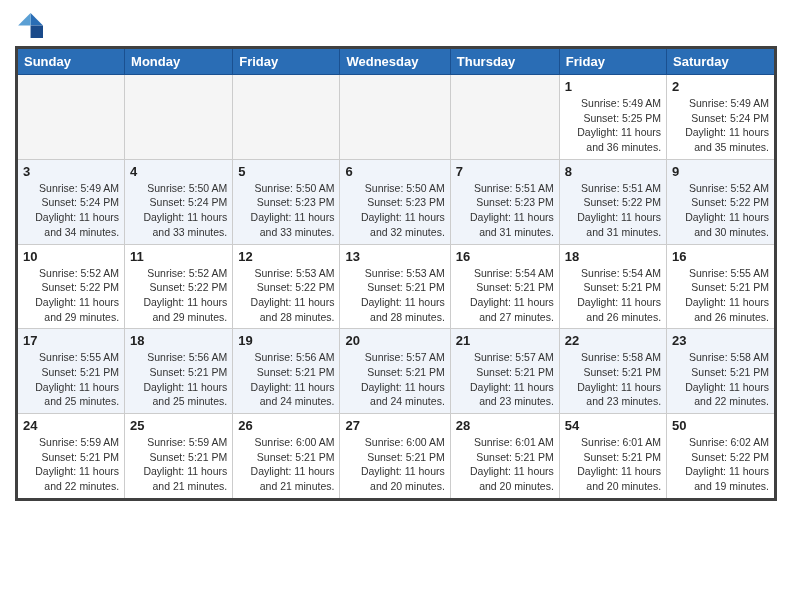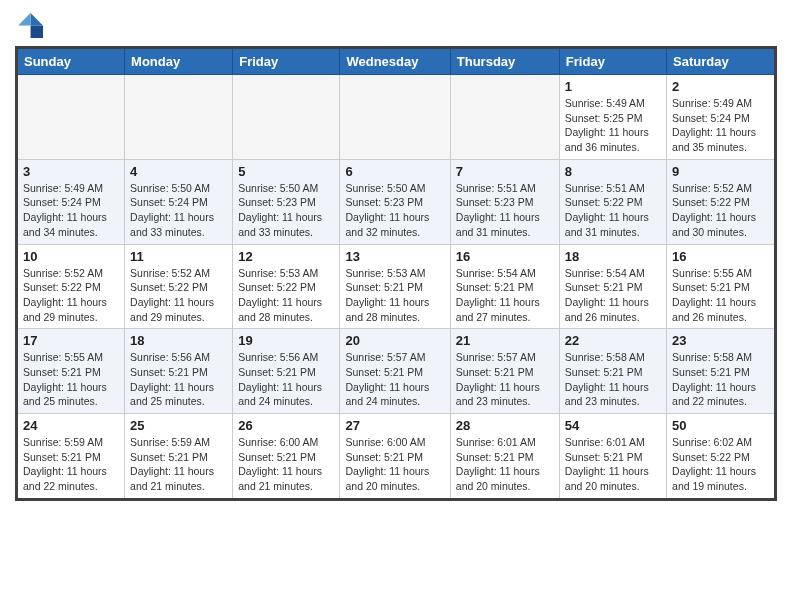--- a/index.html
+++ b/index.html
@@ -80,20 +80,21 @@
     .day-num {
       font-size: 13px;
       font-weight: bold;
       color: #222;
       display: block;
       margin-bottom: 2px;
     }
     .day-info {
       line-height: 1.4;
       color: #333;
+      text-align: right;
     }
   </style>
 </head>
 <body>
 
 <div class="container">
   <div class="header">
     <div class="logo">
       <svg class="logo-icon" viewBox="0 0 36 36">
         <polygon points="20,4 36,20 20,20" fill="#2a6db5"></polygon>

